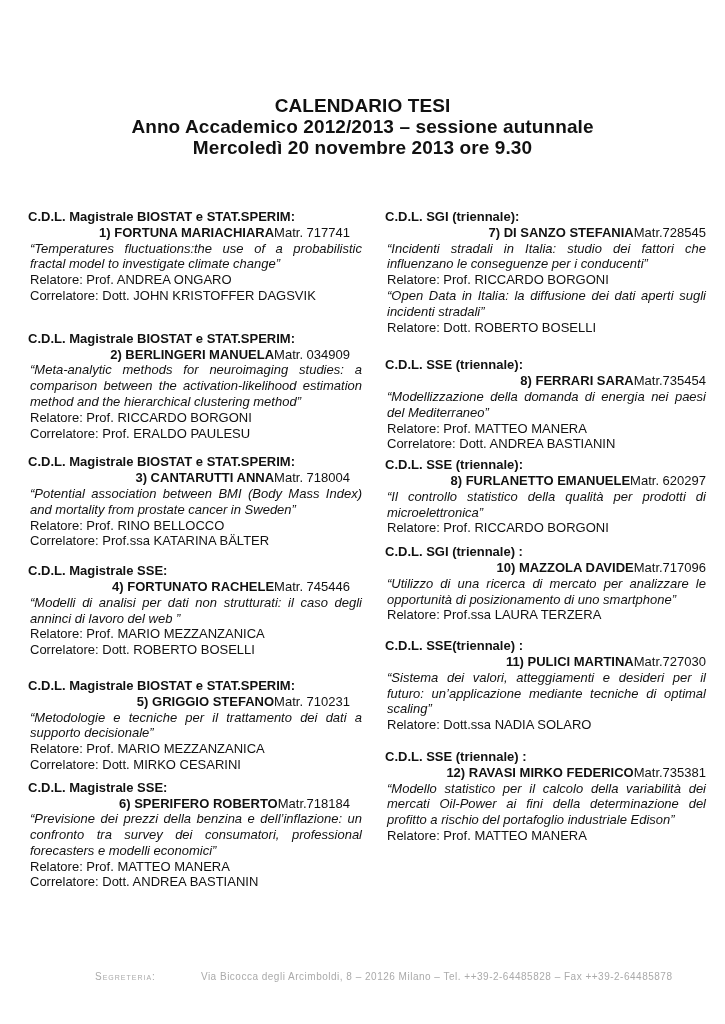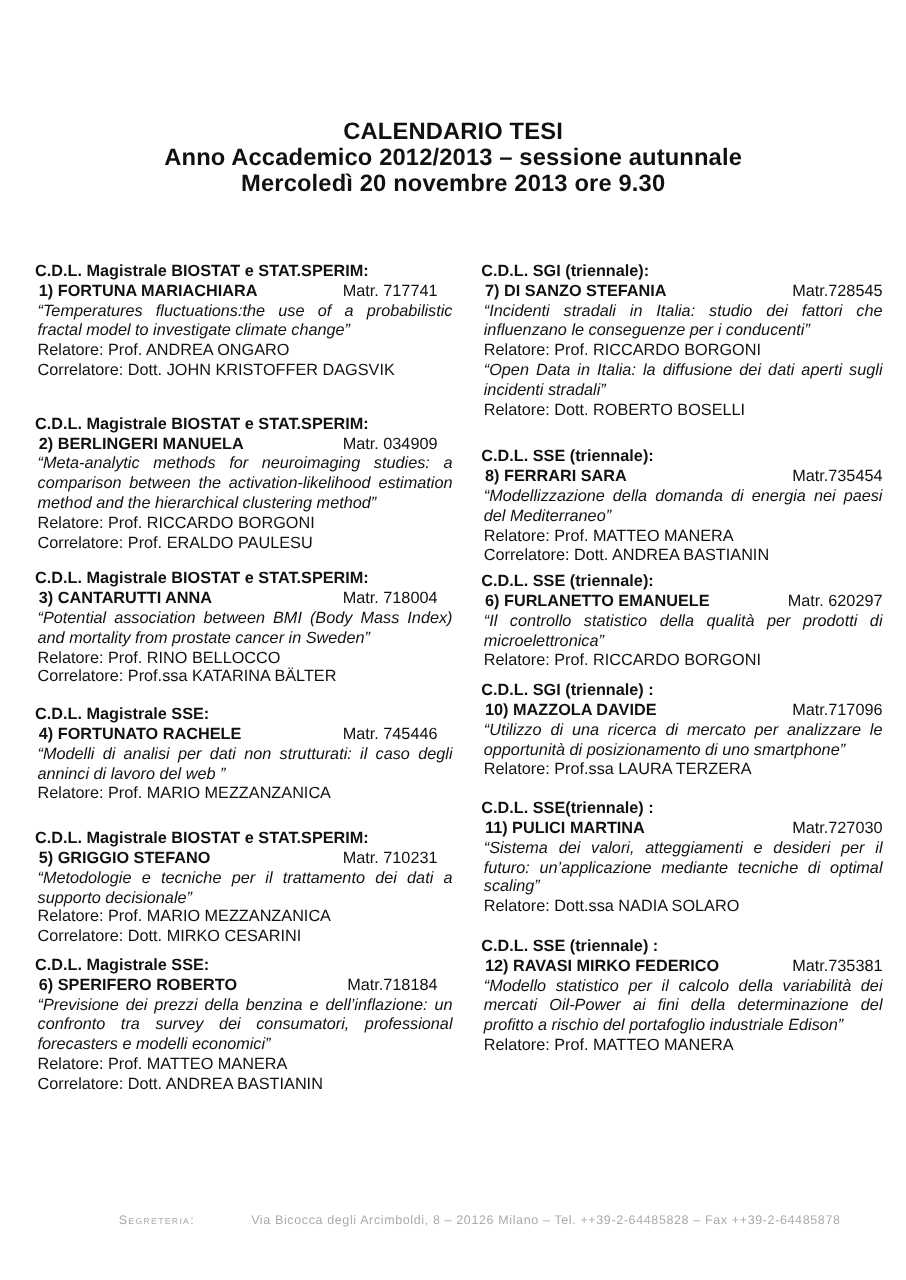--- a/index.html
+++ b/index.html
@@ -45,23 +45,22 @@
   .col-left  .block:nth-child(4) { margin-bottom: 20px; }
   .col-left  .block:nth-child(5) { margin-bottom: 7px;  }
   .col-right .block:nth-child(1) { margin-bottom: 22px; }
   .col-right .block:nth-child(2) { margin-bottom: 5px;  }
   .col-right .block:nth-child(3) { margin-bottom: 8px;  }
   .col-right .block:nth-child(4) { margin-bottom: 15px; }
   .col-right .block:nth-child(5) { margin-bottom: 16px; }
   .degree { font-weight: bold; }
   .nameline {
     display: flex;
-    justify-content: space-between;
+    justify-content: flex-end;
     padding-left: 3px;
-    gap: 32px;
   }
   .nameline .sname { font-weight: bold; }
   .nameline .matr  { font-weight: normal; padding-right: 12px; white-space: nowrap; }
   .col-right .nameline .matr { padding-right: 0; }
   .thesis {
     font-style: italic;
     text-align: justify;
     padding-left: 2px;
   }
   .line { padding-left: 2px; }
@@ -134,20 +133,21 @@
 
   <div class="block">
     <div class="degree">C.D.L.  Magistrale SSE:</div>
     <div class="nameline">
       <span class="sname">4) FORTUNATO RACHELE</span>
       <span class="matr">Matr. 745446</span>
     </div>
     <div>
             <div class="thesis">“Modelli di analisi per dati non strutturati: il caso degli anninci di lavoro del web ”</div>
             <div class="line">Relatore: Prof. MARIO MEZZANZANICA</div>
+            <div class="line">Correlatore: Dott. ROBERTO BOSELLI</div>
           </div>
   </div>
 
   <div class="block">
     <div class="degree">C.D.L. Magistrale  BIOSTAT e STAT.SPERIM:</div>
     <div class="nameline">
       <span class="sname">5) GRIGGIO STEFANO</span>
       <span class="matr">Matr. 710231</span>
     </div>
     <div>
@@ -194,21 +194,21 @@
     <div>
             <div class="thesis">“Modellizzazione della domanda di energia nei paesi del Mediterraneo”</div>
             <div class="line">Relatore: Prof. MATTEO MANERA</div>
             <div class="line">Correlatore: Dott. ANDREA BASTIANIN</div>
           </div>
   </div>
 
   <div class="block">
     <div class="degree">C.D.L. SSE (triennale):</div>
     <div class="nameline">
-      <span class="sname">6)  FURLANETTO EMANUELE</span>
+      <span class="sname">8)  FURLANETTO EMANUELE</span>
       <span class="matr">Matr. 620297</span>
     </div>
     <div>
             <div class="thesis">“Il controllo statistico della qualità per prodotti di microelettronica”</div>
             <div class="line">Relatore: Prof. RICCARDO BORGONI</div>
           </div>
   </div>
 
   <div class="block">
     <div class="degree">C.D.L. SGI (triennale) :</div>

